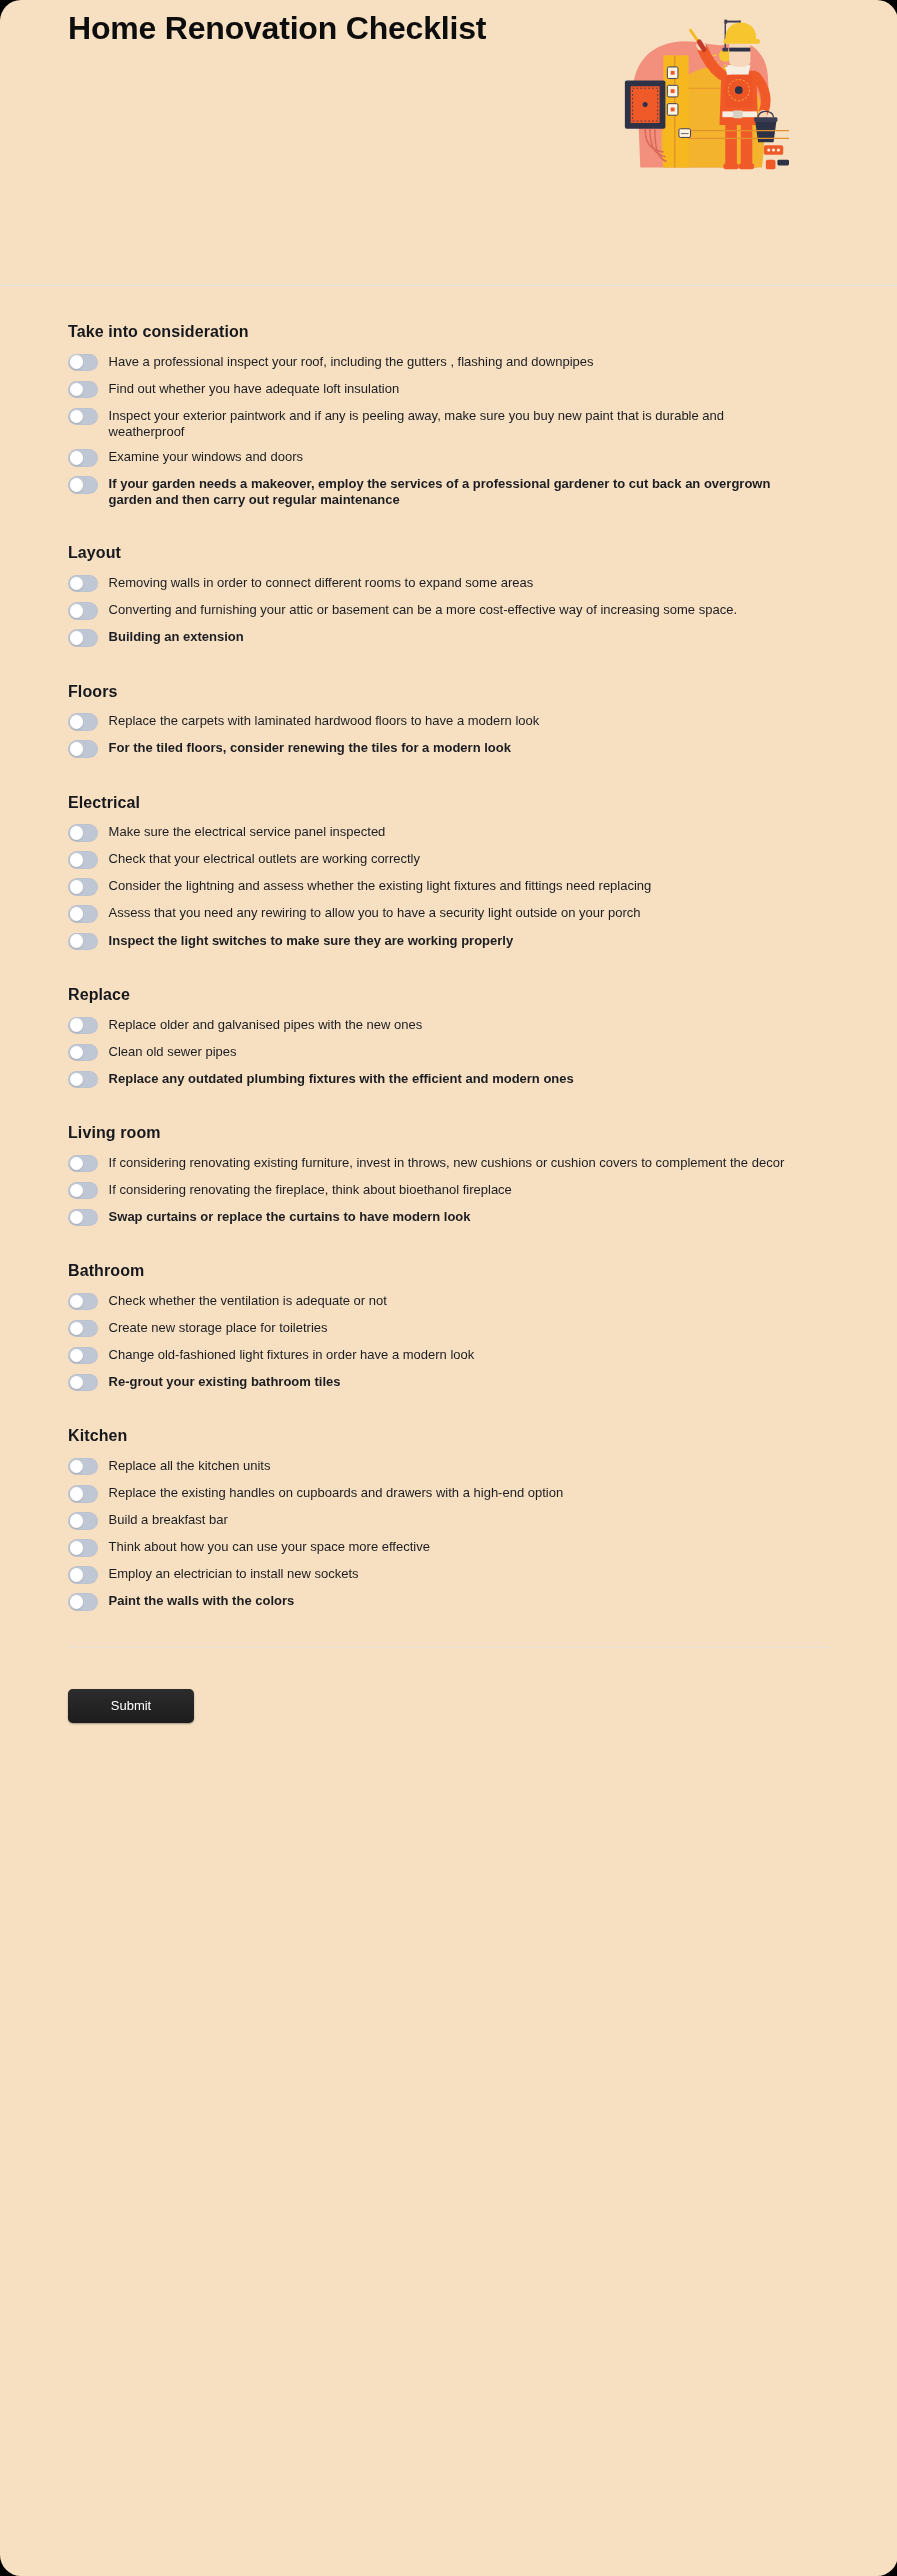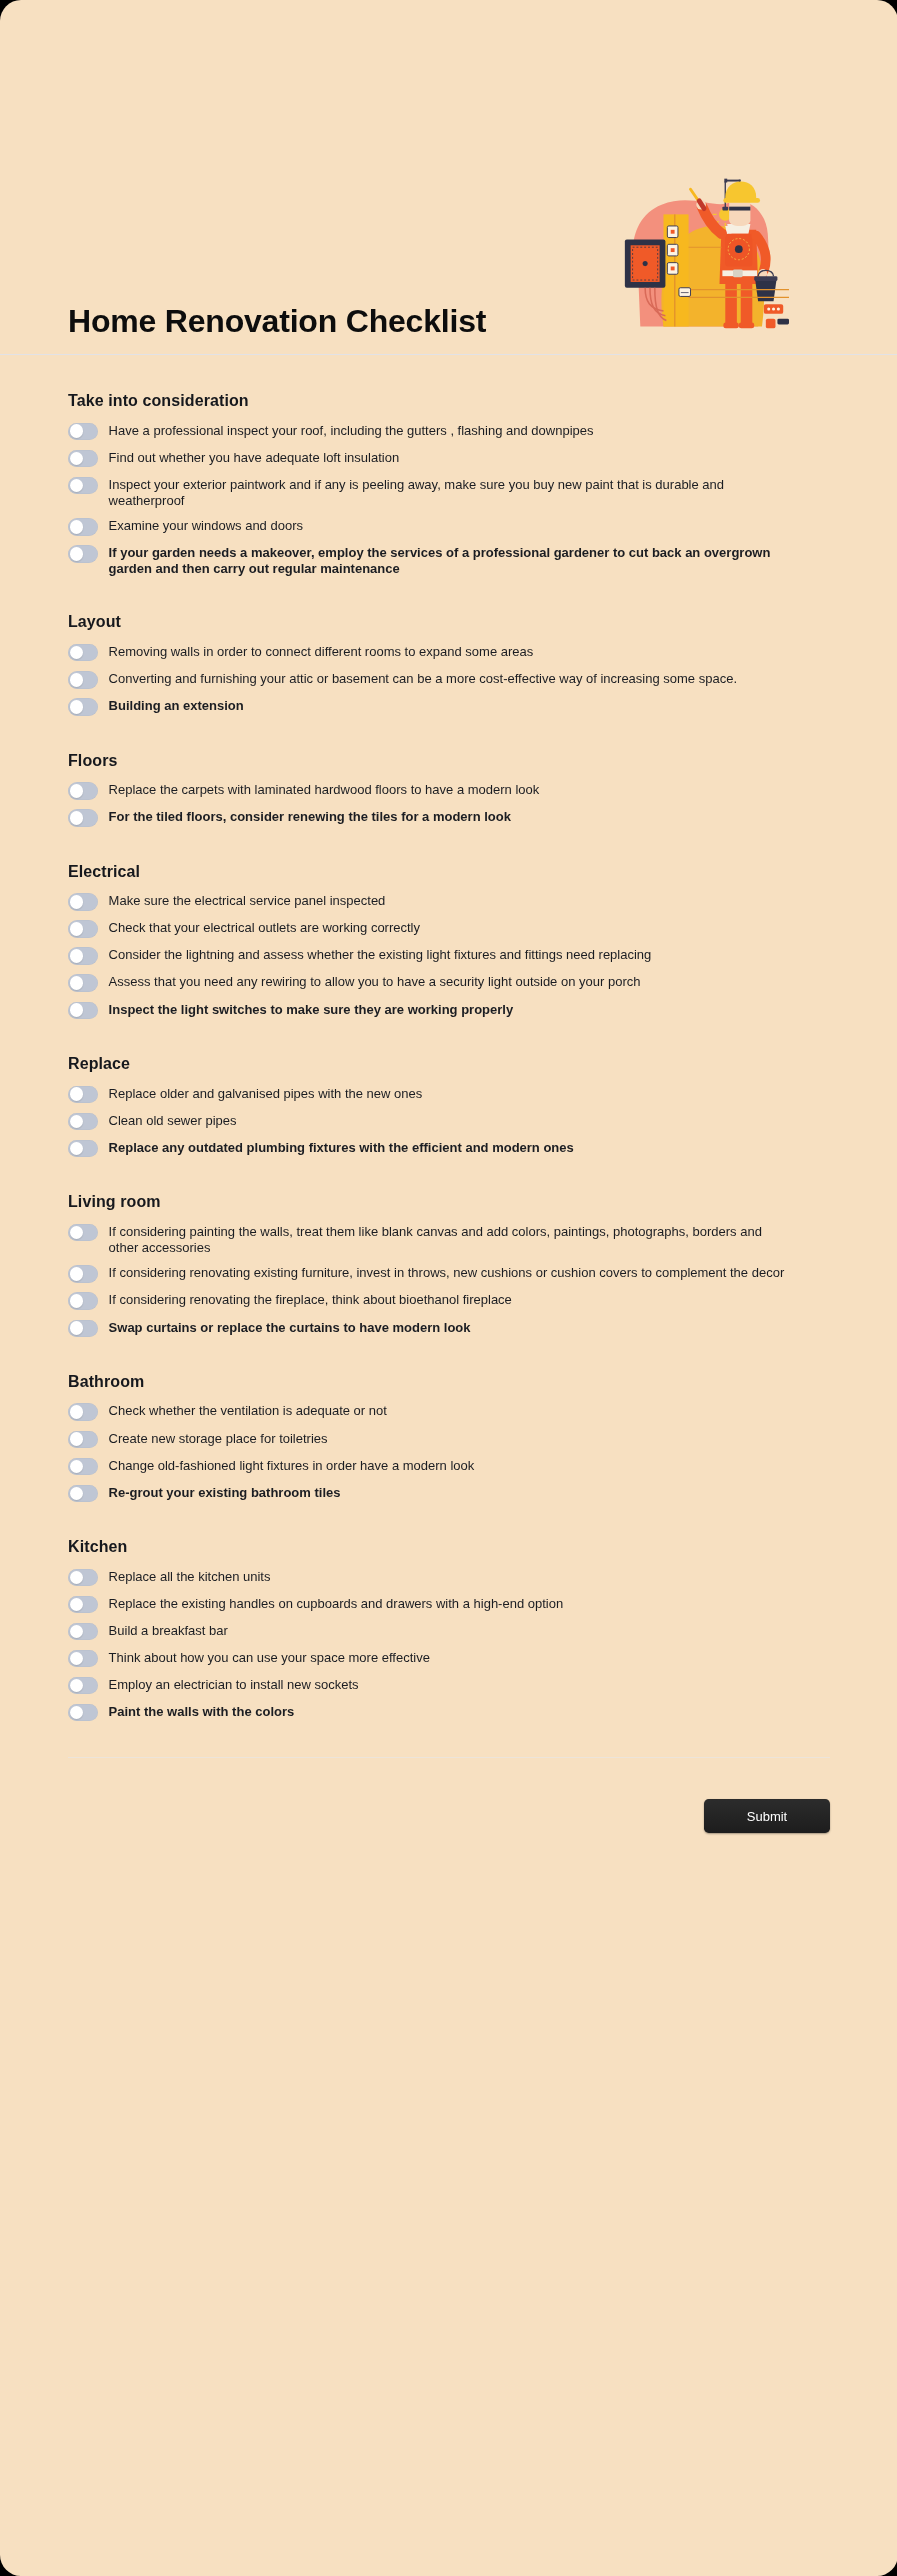--- a/index.html
+++ b/index.html
@@ -18,25 +18,25 @@
     width: 898px;
     height: 2576px;
     background: #f7e0c1;
     border-radius: 21px;
     overflow: hidden;
   }
 
   
   .header {
     position: relative;
-    height: 355px;
+    height: 286px;
     border-bottom: 1.4px solid #e2e2e6;
     display: flex;
-    align-items: flex-end;
-    padding: 14px 68px;
+    align-items: flex-start;
+    padding: 3px 68px;
   }
 
   .header-title {
     font-size: 32px;
     font-weight: 700;
     color: #0d0d0d;
     letter-spacing: -0.2px;
     line-height: 1.2;
     flex: 1 1 auto;
     padding-top: 5.8px;
@@ -105,21 +105,21 @@
     max-width: 676px;
     padding-top: 1px;
   }
 
   
   .footer {
     margin-top: 35px;
     border-top: 1.4px solid #ece4da;
     padding: 41px 0 58px 0;
     display: flex;
-    justify-content: flex-end;
+    justify-content: flex-start;
   }
 
   .submit-button {
     width: 126px;
     height: 34px;
     border: none;
     border-radius: 4.8px;
     background: #232323;
     background-image: linear-gradient(180deg, #2c2c2c 0%, #1d1d1d 100%);
     color: #ffffff;
@@ -355,26 +355,20 @@
         <div class="item-label">Replace any outdated plumbing fixtures with the efficient and modern ones</div>
       </div>
     </div>
 
     <div class="section">
       <div class="section-title">Living room</div>
       <div class="item">
         <div class="toggle" data-checked="false">
             <span class="knob"></span>
           </div>
-        <div class="item-label">If considering painting the walls, treat them like blank canvas and add colors, paintings, photographs, borders and other accessories</div>
-      </div>
-      <div class="item">
-        <div class="toggle" data-checked="false">
-            <span class="knob"></span>
-          </div>
         <div class="item-label">If considering renovating existing furniture, invest in throws, new cushions or cushion covers to complement the decor</div>
       </div>
       <div class="item">
         <div class="toggle" data-checked="false">
             <span class="knob"></span>
           </div>
         <div class="item-label">If considering renovating the fireplace, think about bioethanol fireplace</div>
       </div>
       <div class="item">
         <div class="toggle" data-checked="false">

